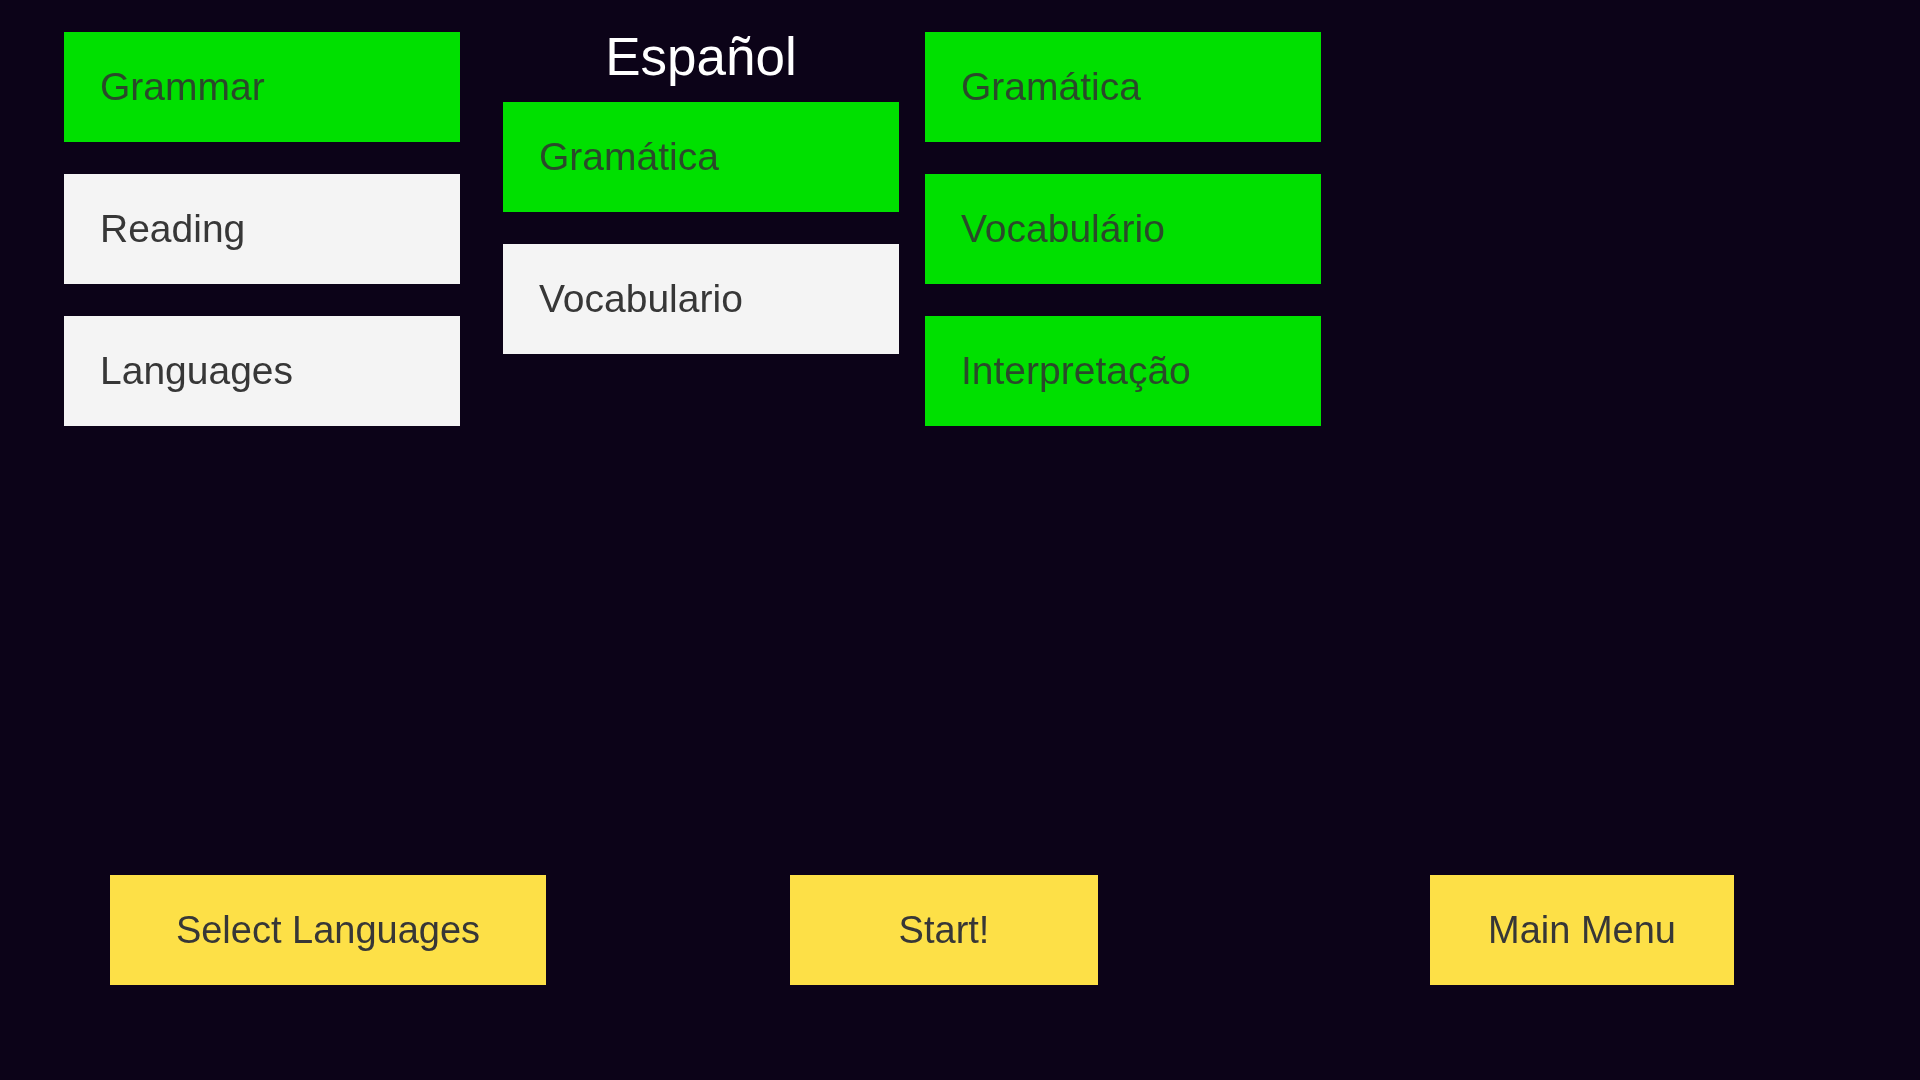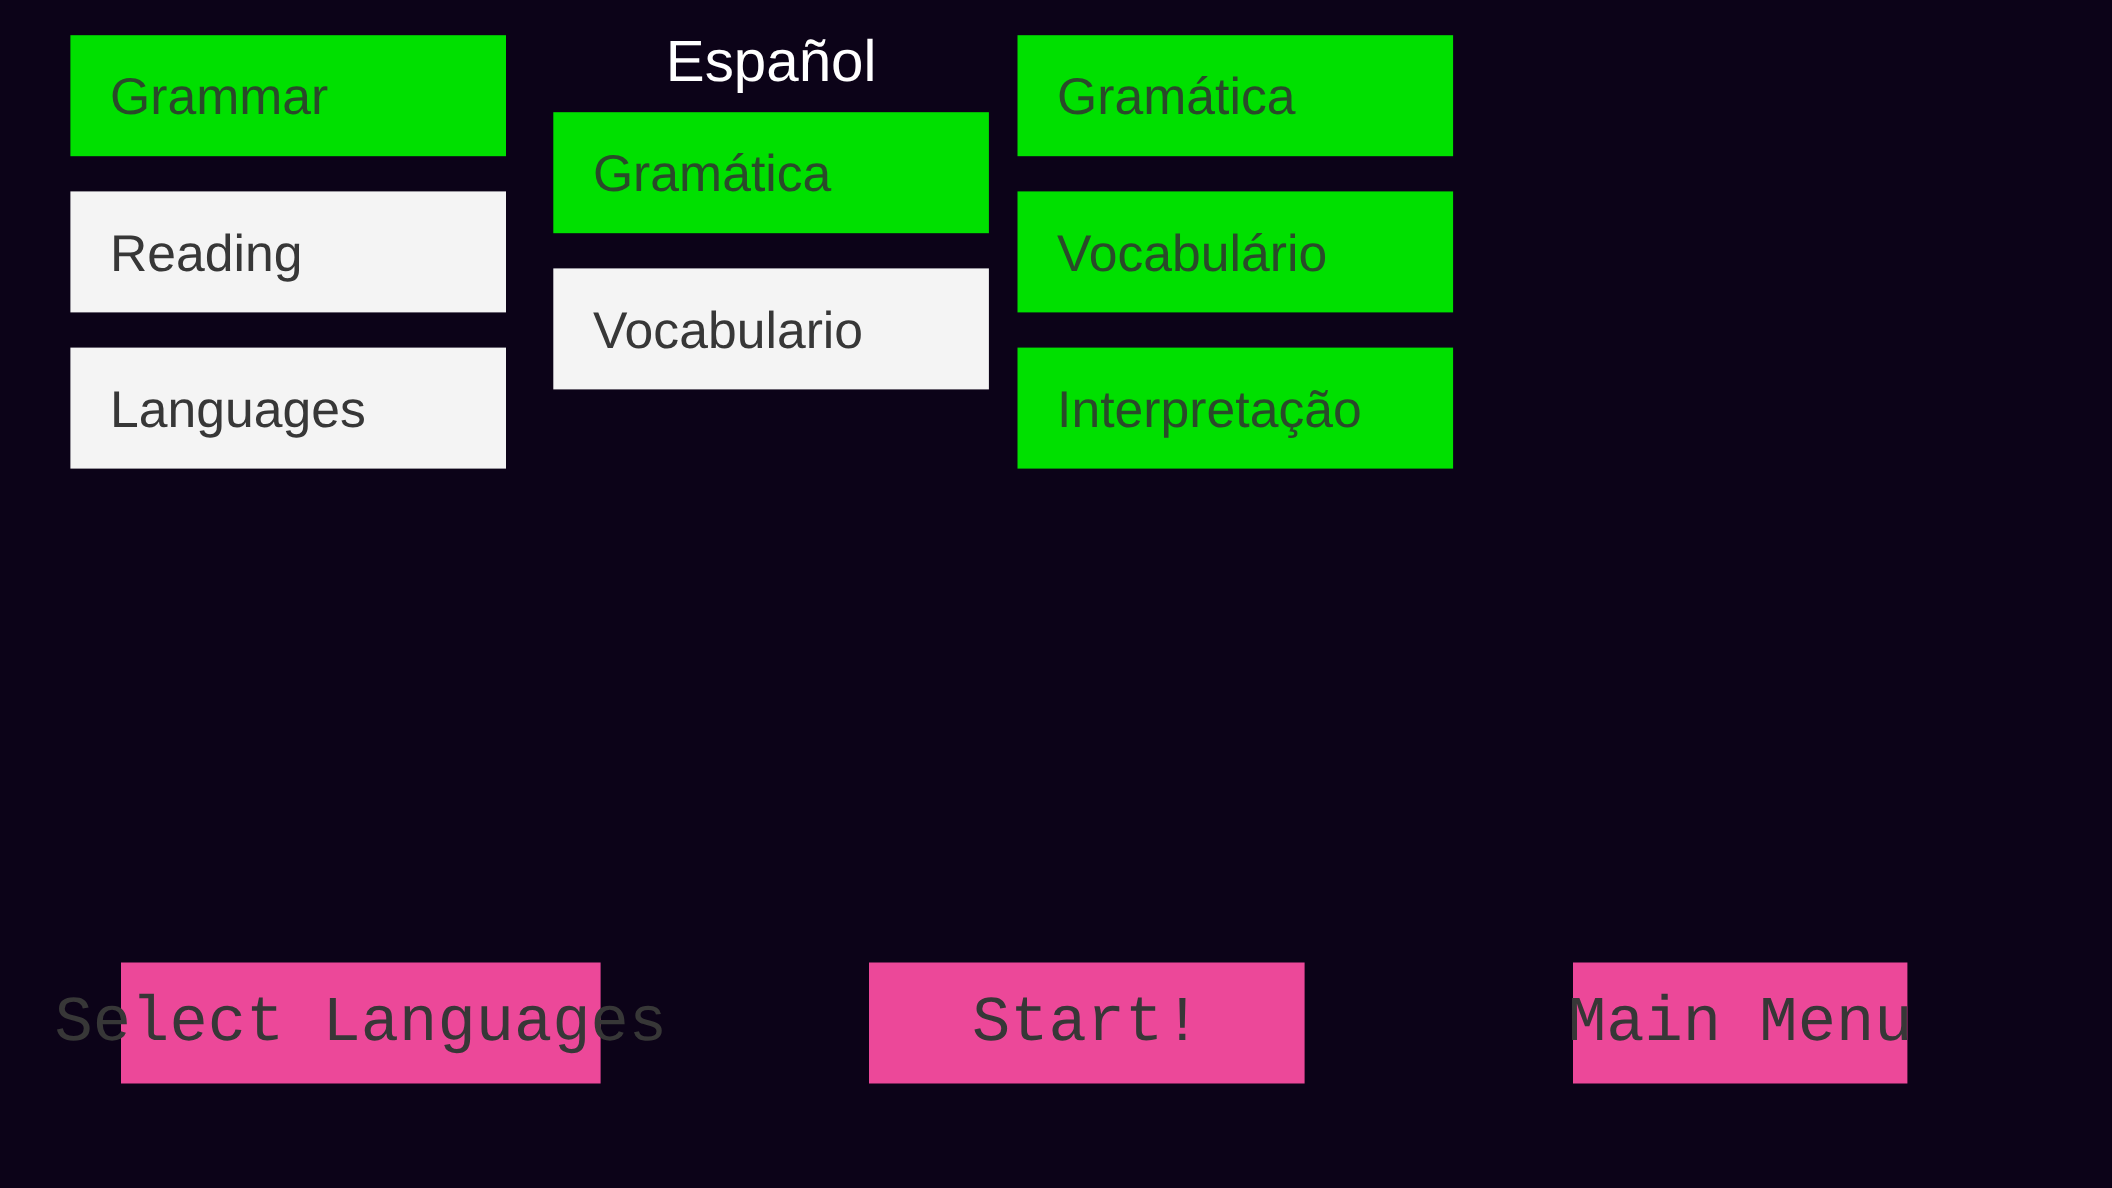--- a/index.html
+++ b/index.html
@@ -48,21 +48,21 @@
 
   .category-list {
     margin-top: 32px;
   }
 
   .category-button {
     height: 110px;
     margin-bottom: 6px;
     background: #f4f4f4;
     color: #373737;
-    font-size: 47px;
+    font-size: 39px;
     display: flex;
     align-items: center;
     padding-left: 36px;
     box-sizing: border-box;
     border: none;
     outline: none;
     white-space: nowrap;
     overflow: hidden;
     cursor: pointer;
     user-select: none;
@@ -79,41 +79,40 @@
     left: 0;
     top: 875px;
     width: 1920px;
     height: 112px;
   }
 
   .action-button {
     position: absolute;
     top: 0;
     height: 110px;
-    background: #ec4899;
+    background: #fde047;
     color: #373737;
-    font-size: 58px;
+    font-size: 38px;
     display: flex;
     align-items: center;
     box-sizing: border-box;
     border: none;
     outline: none;
     white-space: nowrap;
     cursor: pointer;
     user-select: none;
-    font-family: Liberation Mono, monospace;
   }
   .action-button.act-0 {
     left: 110px;
     width: 436px;
     justify-content: center;
   }
   .action-button.act-1 {
     left: 790px;
-    width: 396px;
+    width: 308px;
     justify-content: center;
   }
   .action-button.act-2 {
     left: 1430px;
     width: 304px;
     justify-content: center;
   }
 </style>
 </head>
 <body>

